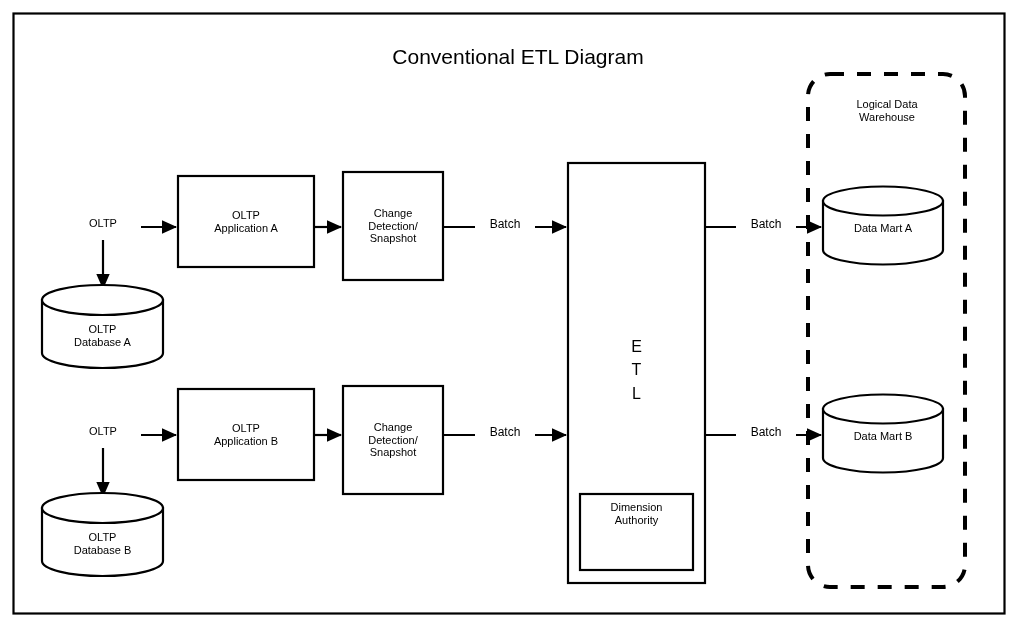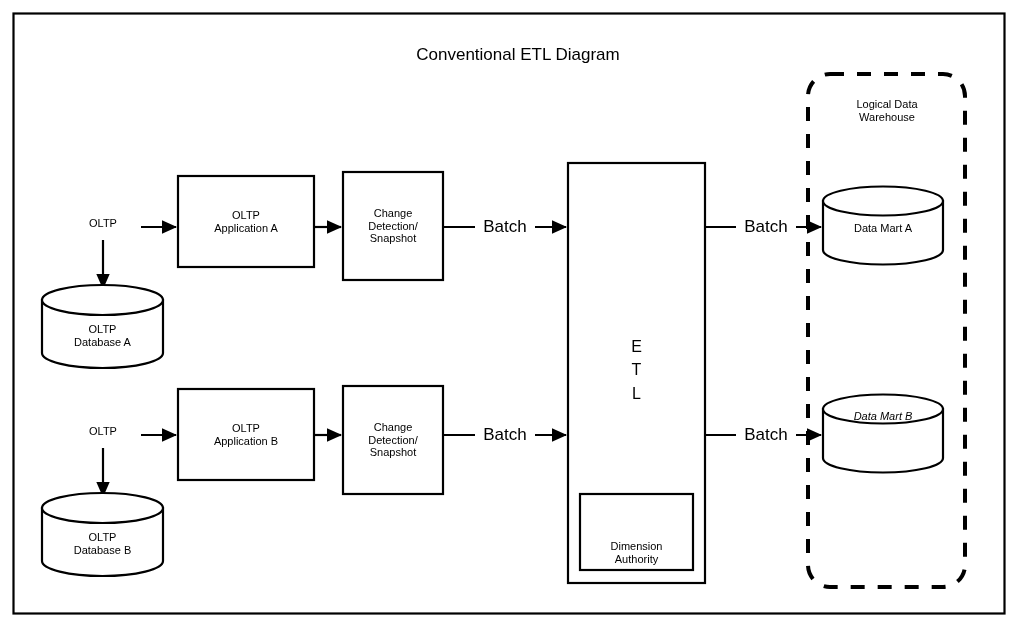--- a/index.html
+++ b/index.html
@@ -31,24 +31,24 @@
     text-align: center;
     line-height: 1.18;
     color: #000000;
     white-space: pre-line;
     pointer-events: none;
   }
   .lbl-box {
     font-size: 11px;
   }
   .lbl-title {
-    font-size: 17px;
+    font-size: 21px;
   }
   .lbl-edge {
-    font-size: 17px;
+    font-size: 12px;
     background: #ffffff;
   }
   .lbl-cyl {
     font-size: 11px;
   }
   .lbl-etl {
     font-size: 16px;
     line-height: 1.45;
   }
   .centerbox {
@@ -150,27 +150,27 @@
 
   <div class="lbl lbl-edge" style="left:475px; top:425px; width:60px;">Batch</div>
 
   <div class="lbl lbl-cyl centerbox" style="left:42px; top:518px; width:121px; height:52px;">OLTP
 Database B</div>
 
   <div class="lbl lbl-etl centerbox" style="left:568px; top:330px; width:137px; height:80px;">E
 T
 L</div>
 
-  <div class="lbl lbl-box centerbox" style="left:580px; top:515px; width:113px; height:76px;">Dimension
+  <div class="lbl lbl-box centerbox" style="left:580px; top:476px; width:113px; height:76px;">Dimension
 Authority</div>
 
   <div class="lbl lbl-edge" style="left:736px; top:217px; width:60px;">Batch</div>
 
   <div class="lbl lbl-edge" style="left:736px; top:425px; width:60px;">Batch</div>
 
   <div class="lbl lbl-box" style="left:813px; top:98px; width:148px;">Logical Data
 Warehouse</div>
 
   <div class="lbl lbl-cyl centerbox" style="left:823px; top:214px; width:120px; height:28px;">Data Mart A</div>
 
-  <div class="lbl lbl-cyl centerbox" style="left:823px; top:402px; width:120px; height:28px;font-style:italic;">Data Mart B</div>
+  <div class="lbl lbl-cyl centerbox" style="left:823px; top:422px; width:120px; height:28px;">Data Mart B</div>
 
 </div>
 
 </body></html>

